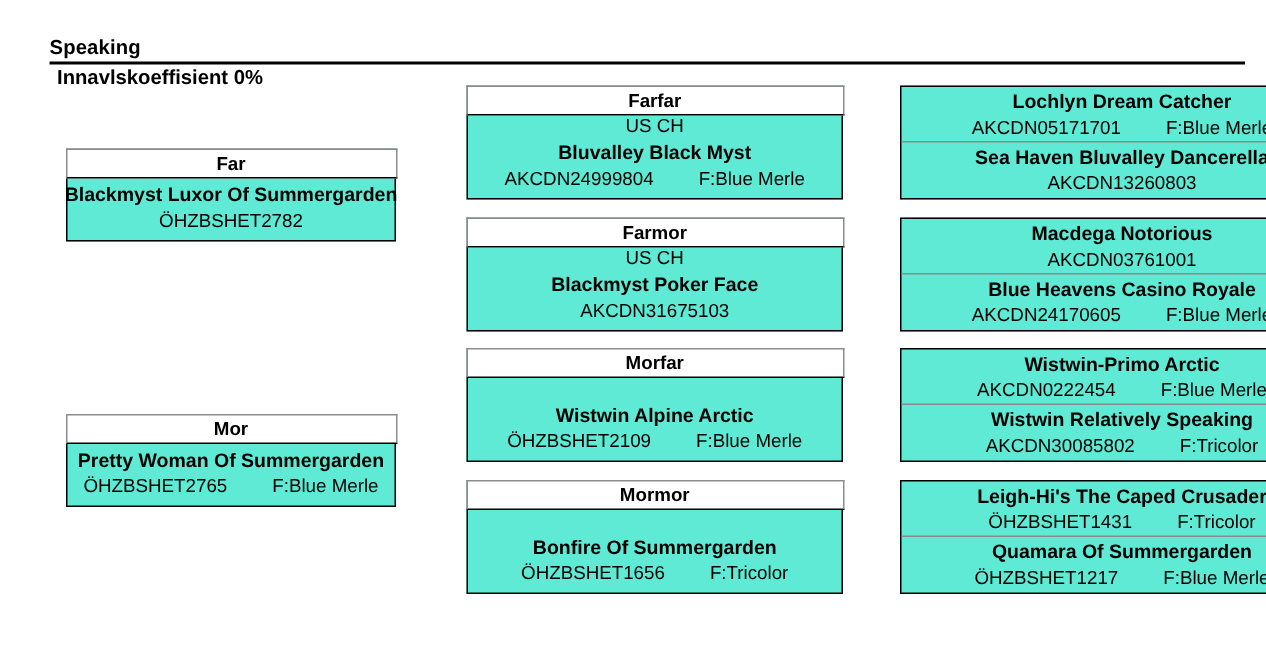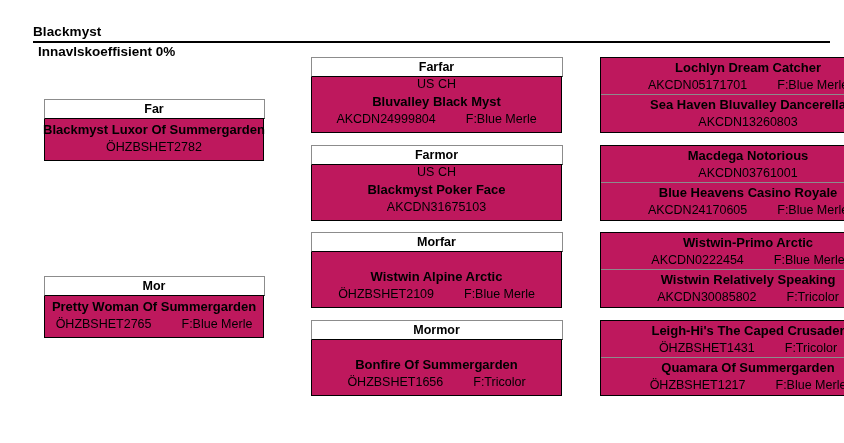--- a/index.html
+++ b/index.html
@@ -41,21 +41,21 @@
     font-size: 13.5px;
     font-weight: bold;
     line-height: 15px;
   }
 
   
   .pbox {
     position: absolute;
     box-sizing: border-box;
     border: 1.5px solid #000000;
-    background: #be185d;
+    background: #5eead4;
   }
   .hdr {
     box-sizing: border-box;
     border-bottom: 1.5px solid #000000;
     text-align: center;
     font-size: 12.5px;
     font-weight: bold;
     line-height: 19px;
     height: 20px;
     background: #ffffff;
@@ -119,21 +119,21 @@
   .row-b { top: 145px; height: 76px; }
   .row-c { top: 232px; height: 76px; }
   .row-d { top: 320px; height: 76px; }
 
   .left-far { top: 99px; height: 62px; }
   .left-mor { top: 276px; height: 62px; }
 </style>
 </head>
 <body>
 
-<div class="page-title">Blackmyst</div>
+<div class="page-title">Speaking</div>
 <div class="title-rule"></div>
 <div class="subtitle">Innavlskoeffisient 0%</div>
 
 <div class="pbox gray-head col-left left-far">
   <div class="hdr">Far</div>
   <div class="body" style="height:40px;">
     <div class="line-name">Blackmyst Luxor Of Summergarden</div>
     <div class="line-reg">
       <span class="reg-id">ÖHZBSHET2782</span>
     </div>

